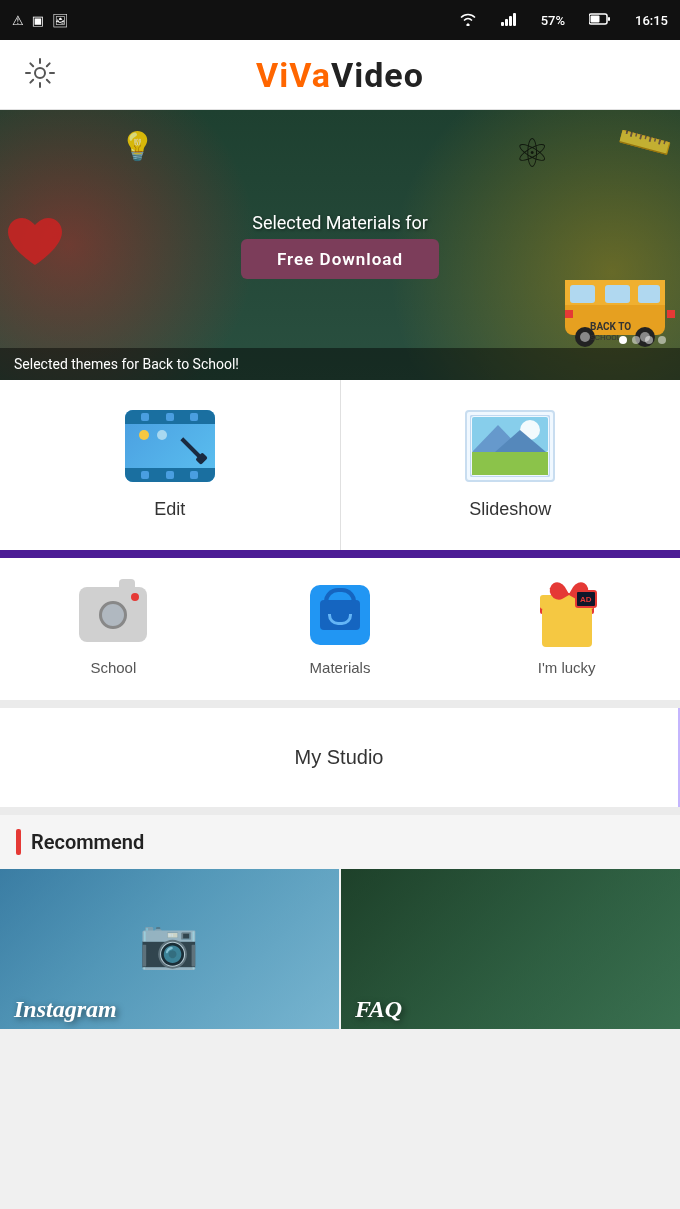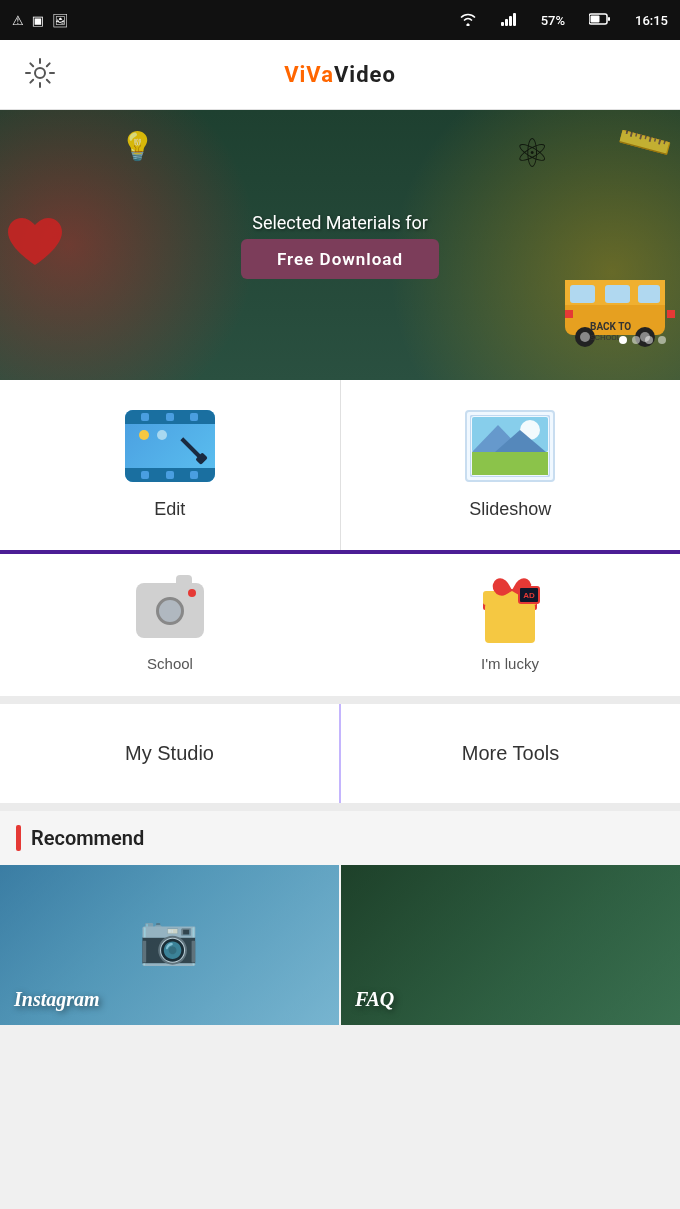--- a/index.html
+++ b/index.html
@@ -29,21 +29,21 @@
     .header {
       background: #fff;
       height: 70px;
       display: flex;
       align-items: center;
       justify-content: center;
       position: relative;
       border-bottom: 1px solid #e0e0e0;
     }
     .header-logo {
-      font-size: 22px;
+      font-size: 34px;
       font-weight: bold;
       letter-spacing: 1px;
     }
     .logo-viva { color: #ff6600; }
     .logo-video { color: #222; }
     .settings-btn {
       position: absolute;
       left: 18px;
       width: 44px;
       height: 44px;
@@ -167,21 +167,21 @@
       left: 120px;
       top: 20px;
       font-size: 28px;
       opacity: 0.8;
     }
 
     
     .main-grid {
       background: #fff;
       display: flex;
-      border-bottom: 4px solid #4c1d95;
+      border-bottom: 8px solid #4c1d95;
     }
     .main-btn {
       flex: 1;
       display: flex;
       flex-direction: column;
       align-items: center;
       justify-content: center;
       padding: 30px 20px;
       cursor: pointer;
       border: none;
@@ -547,24 +547,24 @@
     }
     .rec-card-bg-faq {
       width: 100%;
       height: 100%;
       background: linear-gradient(135deg, #1a3a20 0%, #2d6040 60%, #3a7050 100%);
       display: flex;
       align-items: flex-end;
     }
     .rec-card-label {
       position: absolute;
-      bottom: 14px;
+      bottom: 6px;
       left: 14px;
       color: #fff;
-      font-size: 20px;
+      font-size: 24px;
       font-weight: 900;
       font-style: italic;
       font-family: Georgia, serif;
       text-shadow: 2px 2px 6px rgba(0,0,0,0.5);
     }
     .rec-person-instagram {
       position: absolute;
       bottom: 0;
       left: 0;
       right: 0;
@@ -681,20 +681,21 @@
     </svg>
   </div>
 
   <div class="banner-dots">
     <div class="dot active"></div>
     <div class="dot"></div>
     <div class="dot"></div>
     <div class="dot"></div>
   </div>
 
+  <div class="banner-footer">Selected themes for Back to School!</div>
 </div>
 
 <div class="main-grid">
   <button class="main-btn">
     <div class="main-btn-icon">
       <div class="edit-icon-wrap">
         <div class="film-strip-line">
           <div class="film-hole"></div>
           <div class="film-hole"></div>
           <div class="film-hole"></div>
@@ -742,20 +743,28 @@
     <div class="tool-icon-wrap">
       <div class="capture-icon">
         <div class="capture-notch"></div>
         <div class="capture-lens"></div>
         <div class="capture-red-dot"></div>
       </div>
     </div>
     <span class="tool-btn-label">School</span>
   </button>
 
+  <button class="tool-btn">
+    <div class="tool-icon-wrap">
+      <div class="materials-icon">
+        <div class="bag-smile"></div>
+      </div>
+    </div>
+    <span class="tool-btn-label">Materials</span>
+  </button>
 
   <button class="tool-btn">
     <div class="tool-icon-wrap">
       <div class="lucky-icon">
         <div class="gift-ribbon-h"></div>
         <div class="gift-ribbon-v"></div>
         <div class="gift-box"></div>
         <div class="gift-lid"></div>
         <div class="gift-bow-l"></div>
         <div class="gift-bow-r"></div>
@@ -763,23 +772,20 @@
       </div>
     </div>
     <span class="tool-btn-label">I'm lucky</span>
   </button>
 </div>
 
 <div class="studio-row">
   <button class="studio-btn">
     <span>My Studio</span>
   </button>
-  <button class="studio-btn">
-    <span>More Tools</span>
-  </button>
 </div>
 
 <div class="recommend-section">
   <div class="recommend-header">
     <div class="recommend-bar"></div>
     <span class="recommend-title">Recommend</span>
   </div>
   <div class="recommend-cards">
 
     <div class="rec-card">

